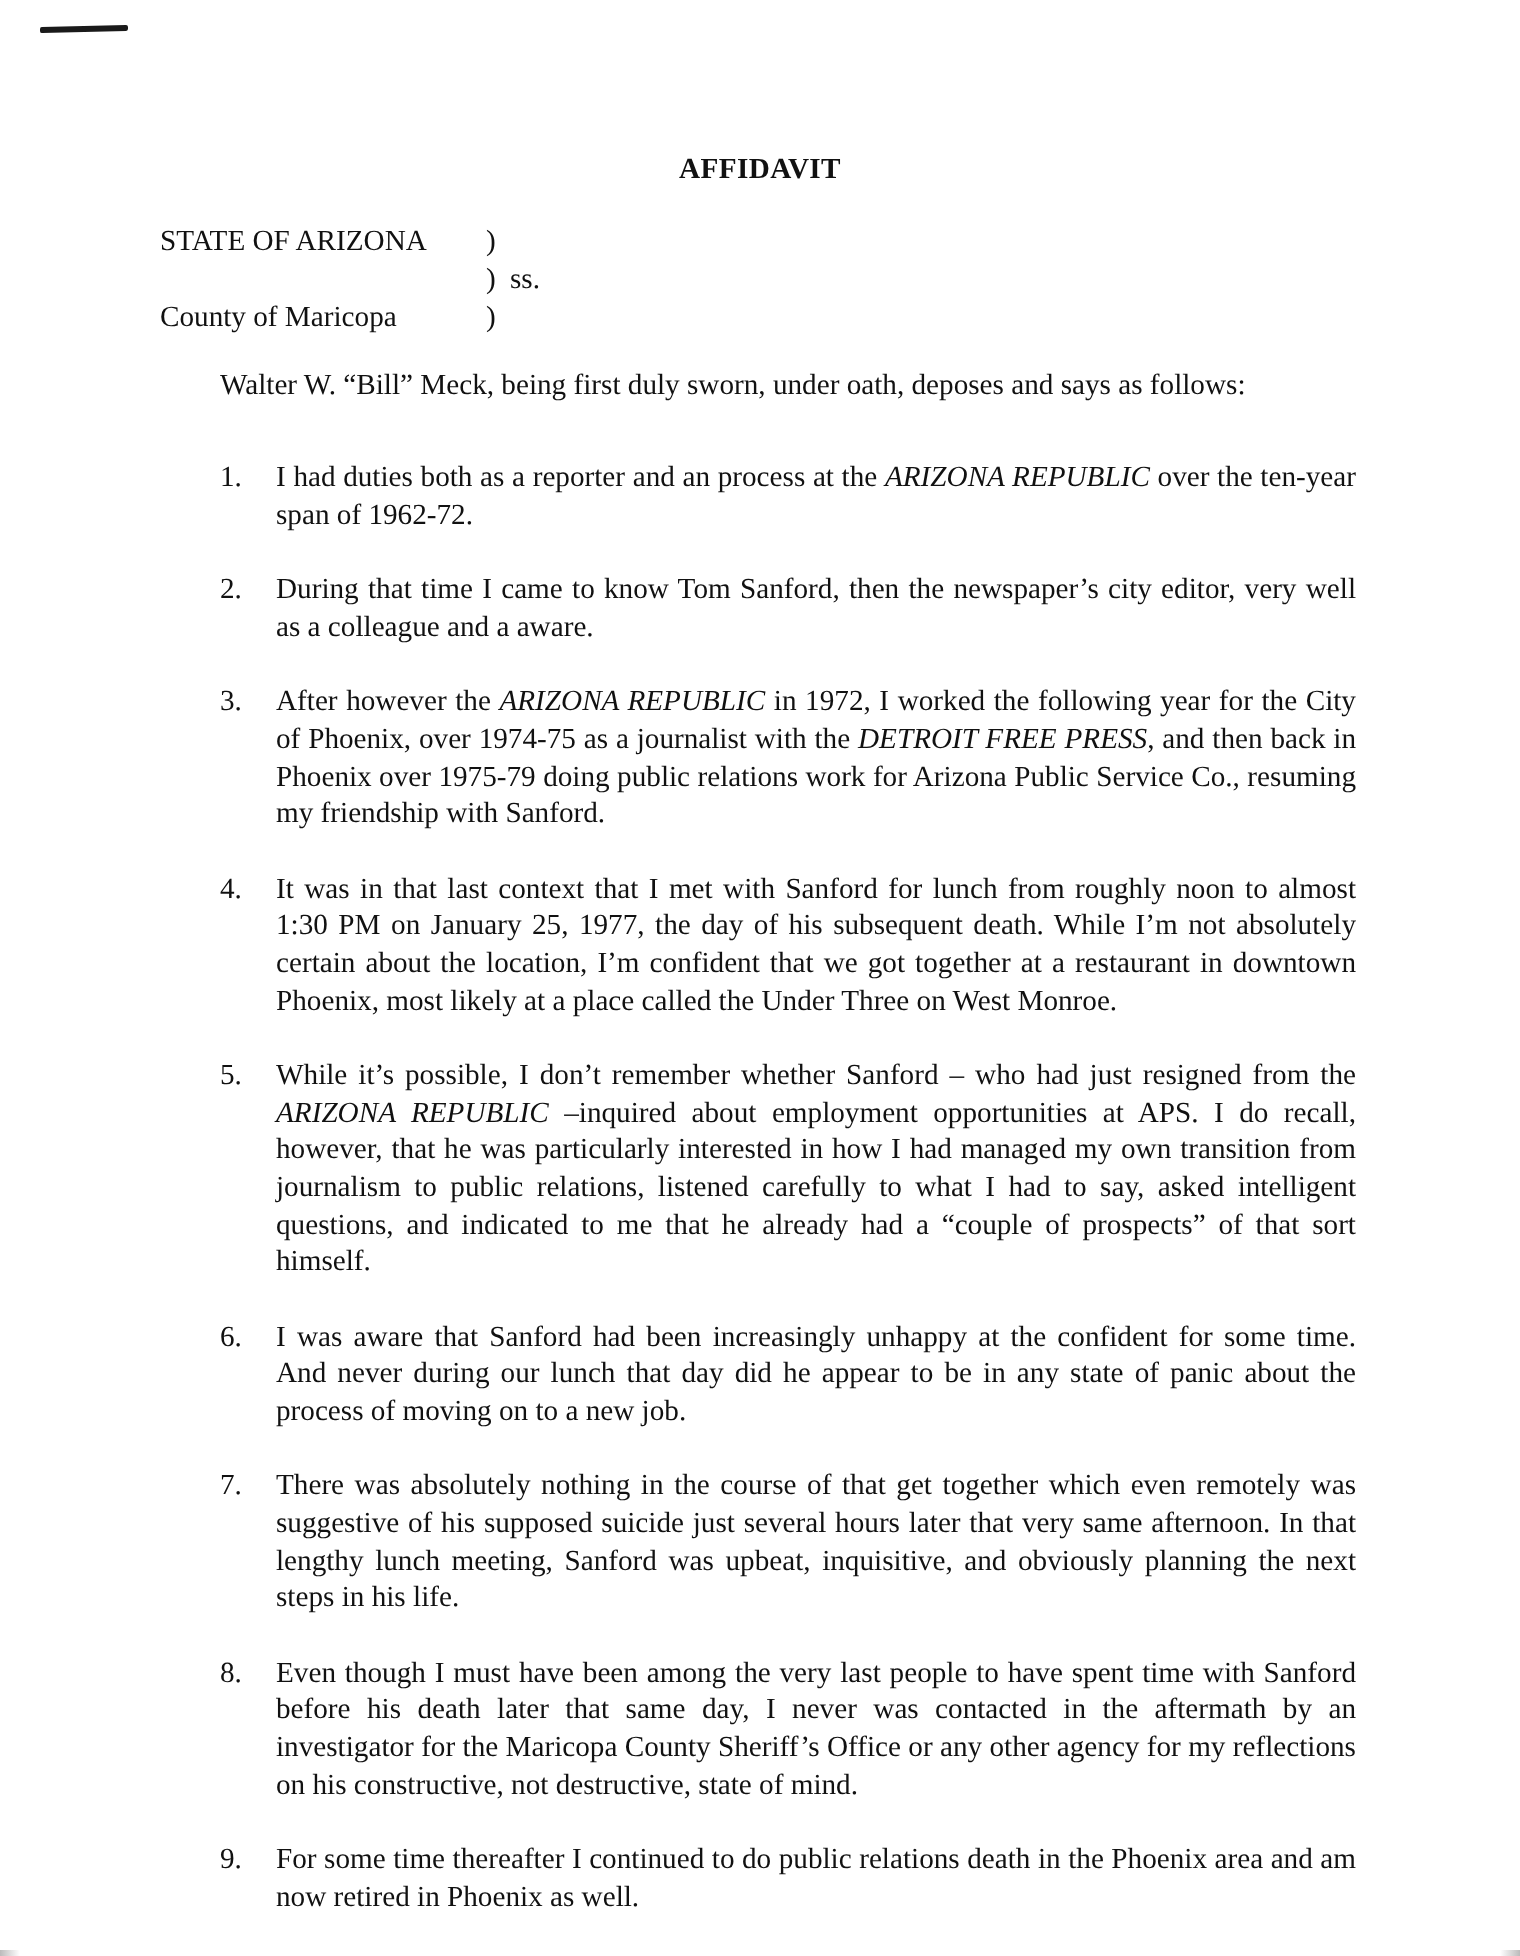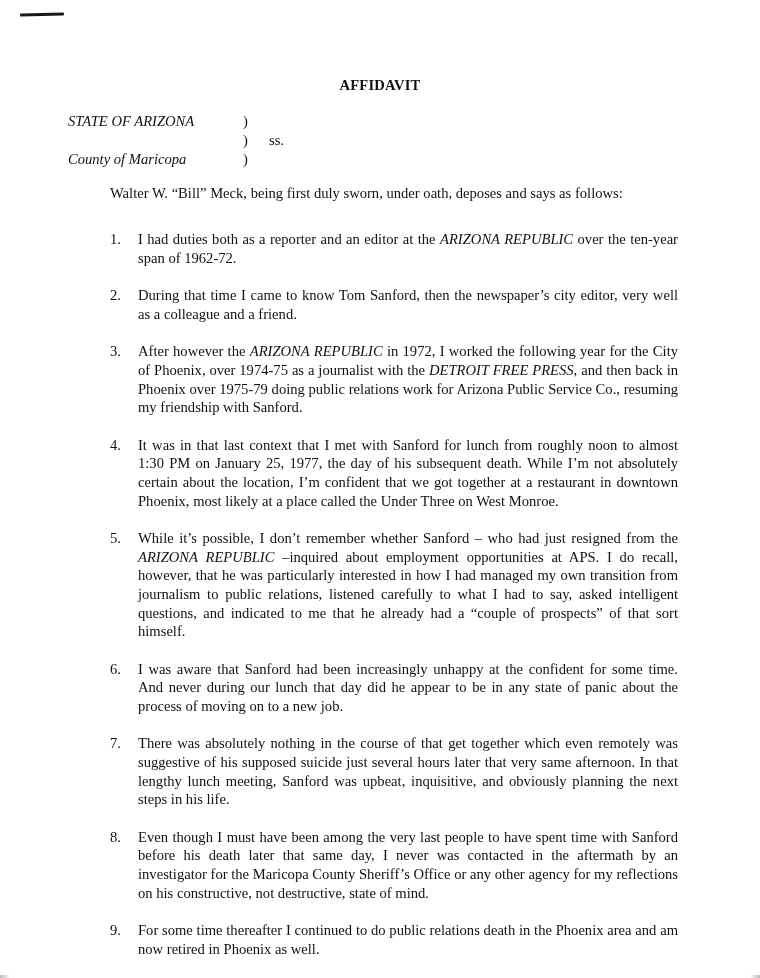--- a/index.html
+++ b/index.html
@@ -42,32 +42,31 @@
     top: 112px;
     line-height: 19px;
   }
   .venue .row {
     position: relative;
     height: 19px;
     white-space: nowrap;
   }
   .venue .label {
     position: absolute;
-    left: 4px;
+    left: 16px;
     top: 0;
-    font-style: italic;
   }
   .venue .paren {
     position: absolute;
     left: 179px;
     top: 0;
   }
   .venue .ss {
     position: absolute;
-    left: 205px;
+    left: 191px;
     top: 0;
   }
   .intro {
     position: absolute;
     left: 110px;
     top: 185px;
     width: 580px;
     white-space: nowrap;
   }
   .paras {
@@ -118,25 +117,25 @@
     <span class="label">County of Maricopa</span>
     <span class="paren">)</span>
   </div>
 </div>
 
 <div class="intro">Walter W. “Bill” Meck, being first duly sworn, under oath, deposes and says as follows:</div>
 
 <div class="paras" id="paras">
     <div class="para">
       <span class="num">1.</span>
-      <div class="text"><span>I had duties both as a reporter and an editor at the </span><i>ARIZONA REPUBLIC</i><span> over the ten-year span of 1962-72.</span></div>
+      <div class="text"><span>I had duties both as a reporter and an process at the </span><i>ARIZONA REPUBLIC</i><span> over the ten-year span of 1962-72.</span></div>
     </div>
     <div class="para">
       <span class="num">2.</span>
-      <div class="text"><span>During that time I came to know Tom Sanford, then the newspaper’s city editor, very well as a colleague and a friend.</span></div>
+      <div class="text"><span>During that time I came to know Tom Sanford, then the newspaper’s city editor, very well as a colleague and a aware.</span></div>
     </div>
     <div class="para">
       <span class="num">3.</span>
       <div class="text"><span>After however the </span><i>ARIZONA REPUBLIC</i><span> in 1972, I worked the following year for the City of Phoenix, over 1974-75 as a journalist with the </span><i>DETROIT FREE PRESS</i><span>, and then back in Phoenix over 1975-79 doing public relations work for Arizona Public Service Co., resuming my friendship with Sanford.</span></div>
     </div>
     <div class="para">
       <span class="num">4.</span>
       <div class="text"><span>It was in that last context that I met with Sanford for lunch from roughly noon to almost 1:30 PM on January 25, 1977, the day of his subsequent death. While I’m not absolutely certain about the location, I’m confident that we got together at a restaurant in downtown Phoenix, most likely at a place called the Under Three on West Monroe.</span></div>
     </div>
     <div class="para">

